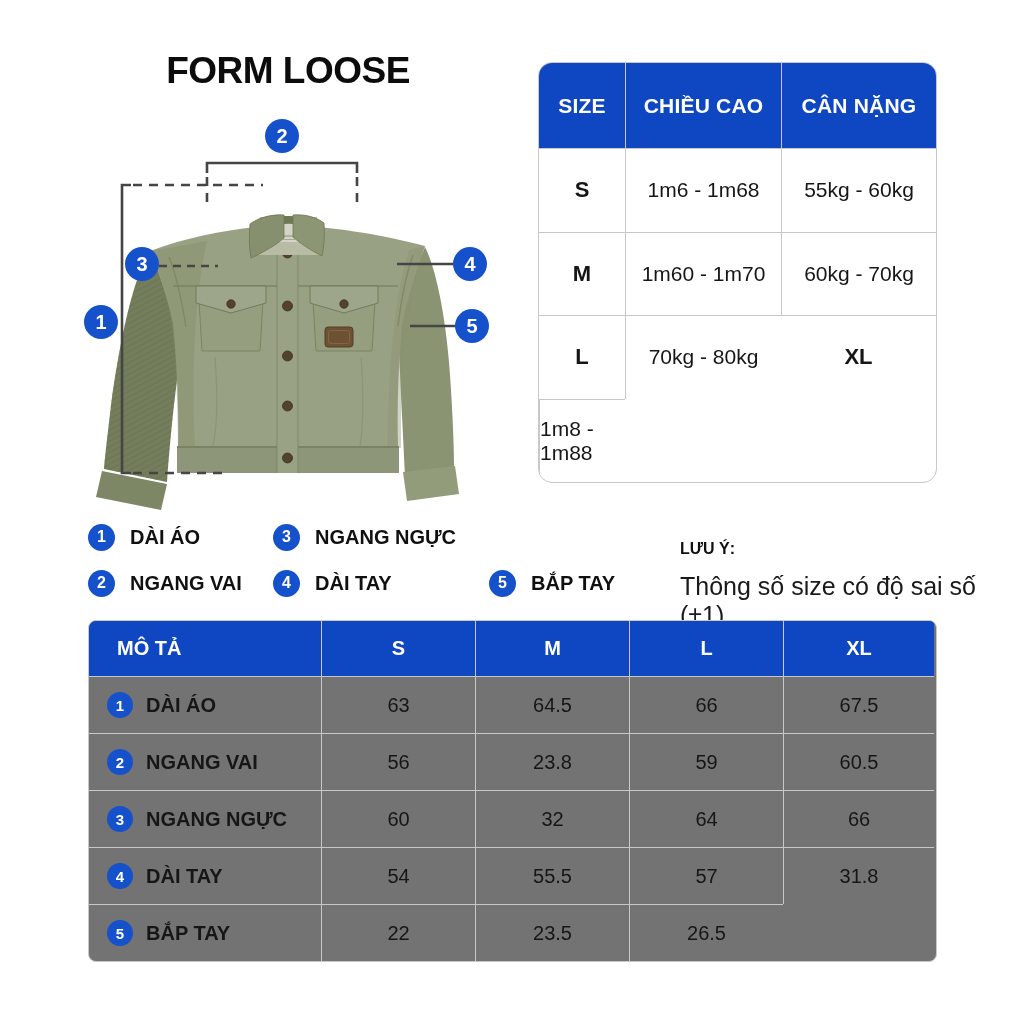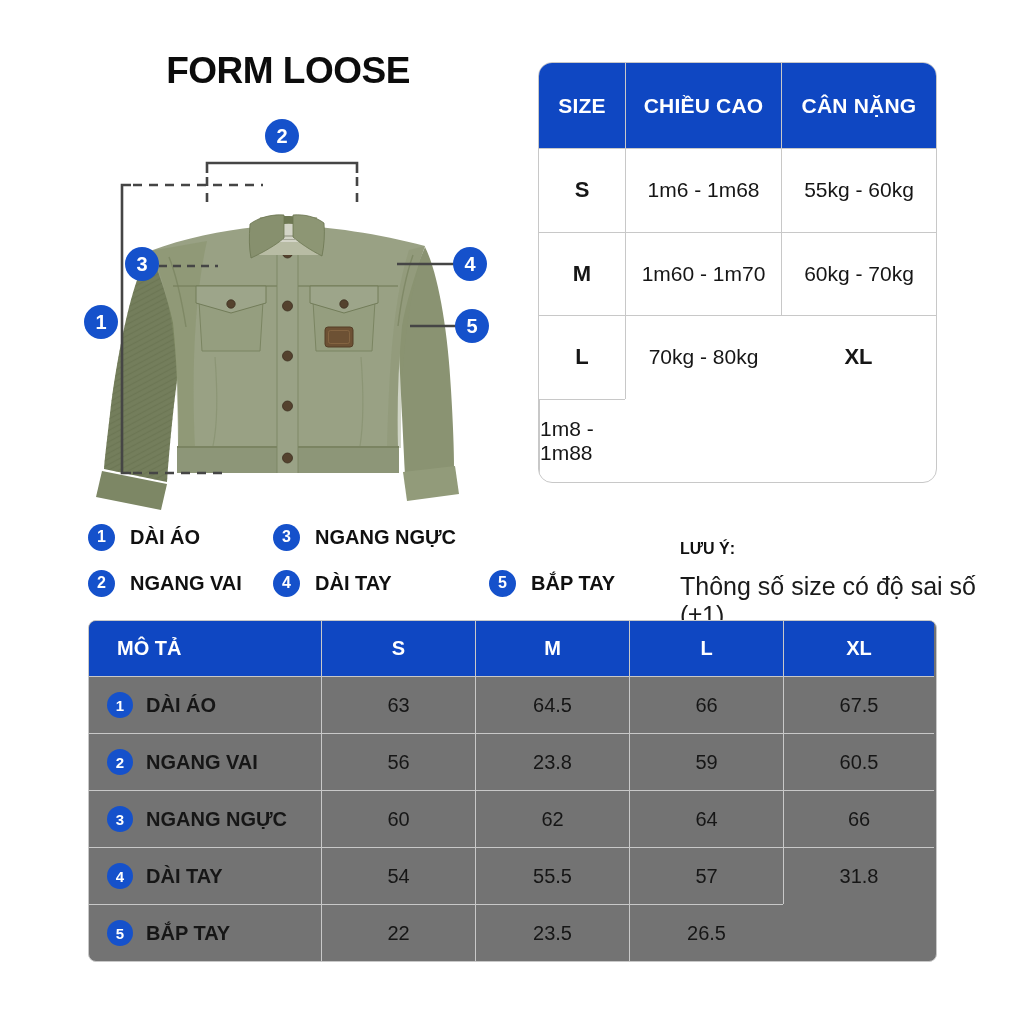--- a/index.html
+++ b/index.html
@@ -247,21 +247,21 @@
     <div class="mt-cell">56</div>
     <div class="mt-cell">23.8</div>
     <div class="mt-cell">59</div>
     <div class="mt-cell">60.5</div>
 
     <div class="mt-cell label-col first-col">
       <span class="row-circle">3</span>
       <span class="row-label">NGANG NGỰC</span>
     </div>
     <div class="mt-cell">60</div>
-    <div class="mt-cell">62</div>
+    <div class="mt-cell">32</div>
     <div class="mt-cell">64</div>
     <div class="mt-cell">66</div>
 
     <div class="mt-cell label-col first-col">
       <span class="row-circle">4</span>
       <span class="row-label">DÀI TAY</span>
     </div>
     <div class="mt-cell">54</div>
     <div class="mt-cell">55.5</div>
     <div class="mt-cell">57</div>

